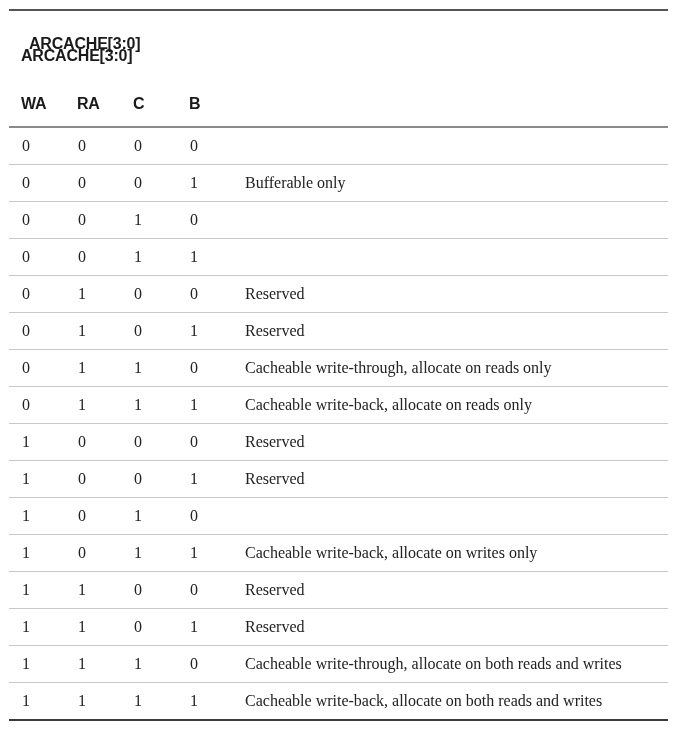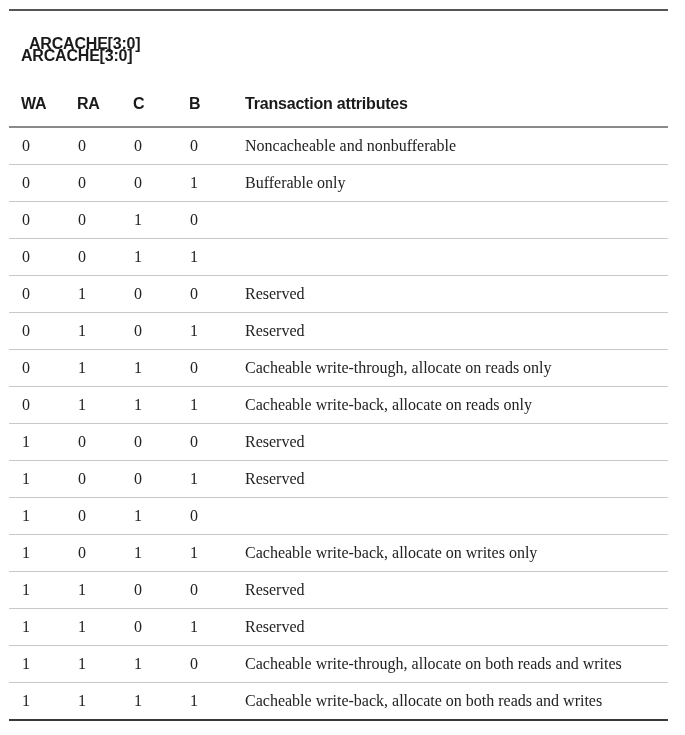--- a/index.html
+++ b/index.html
@@ -53,31 +53,29 @@
 
 <div class="table-wrap">
   <div class="top-rule"></div>
   <div class="caption">
     <div class="signal s1">ARCACHE[3:0]</div>
     <div class="signal s2">ARCACHE[3:0]</div>
     <div class="hdr h-wa">WA</div>
     <div class="hdr h-ra">RA</div>
     <div class="hdr h-c">C</div>
     <div class="hdr h-b">B</div>
-    <div class="hdr h-attr">Transaction attributes</div>
   </div>
   <div class="header-rule"></div>
 
   <div id="rows">
       <div class="row">
         <span class="cell c-wa">0</span>
         <span class="cell c-ra">0</span>
         <span class="cell c-c">0</span>
         <span class="cell c-b">0</span>
-        <span class="cell c-attr">Noncacheable and nonbufferable</span>
       </div>
       <div class="row">
         <span class="cell c-wa">0</span>
         <span class="cell c-ra">0</span>
         <span class="cell c-c">0</span>
         <span class="cell c-b">1</span>
         <span class="cell c-attr">Bufferable only</span>
       </div>
       <div class="row">
         <span class="cell c-wa">0</span>

